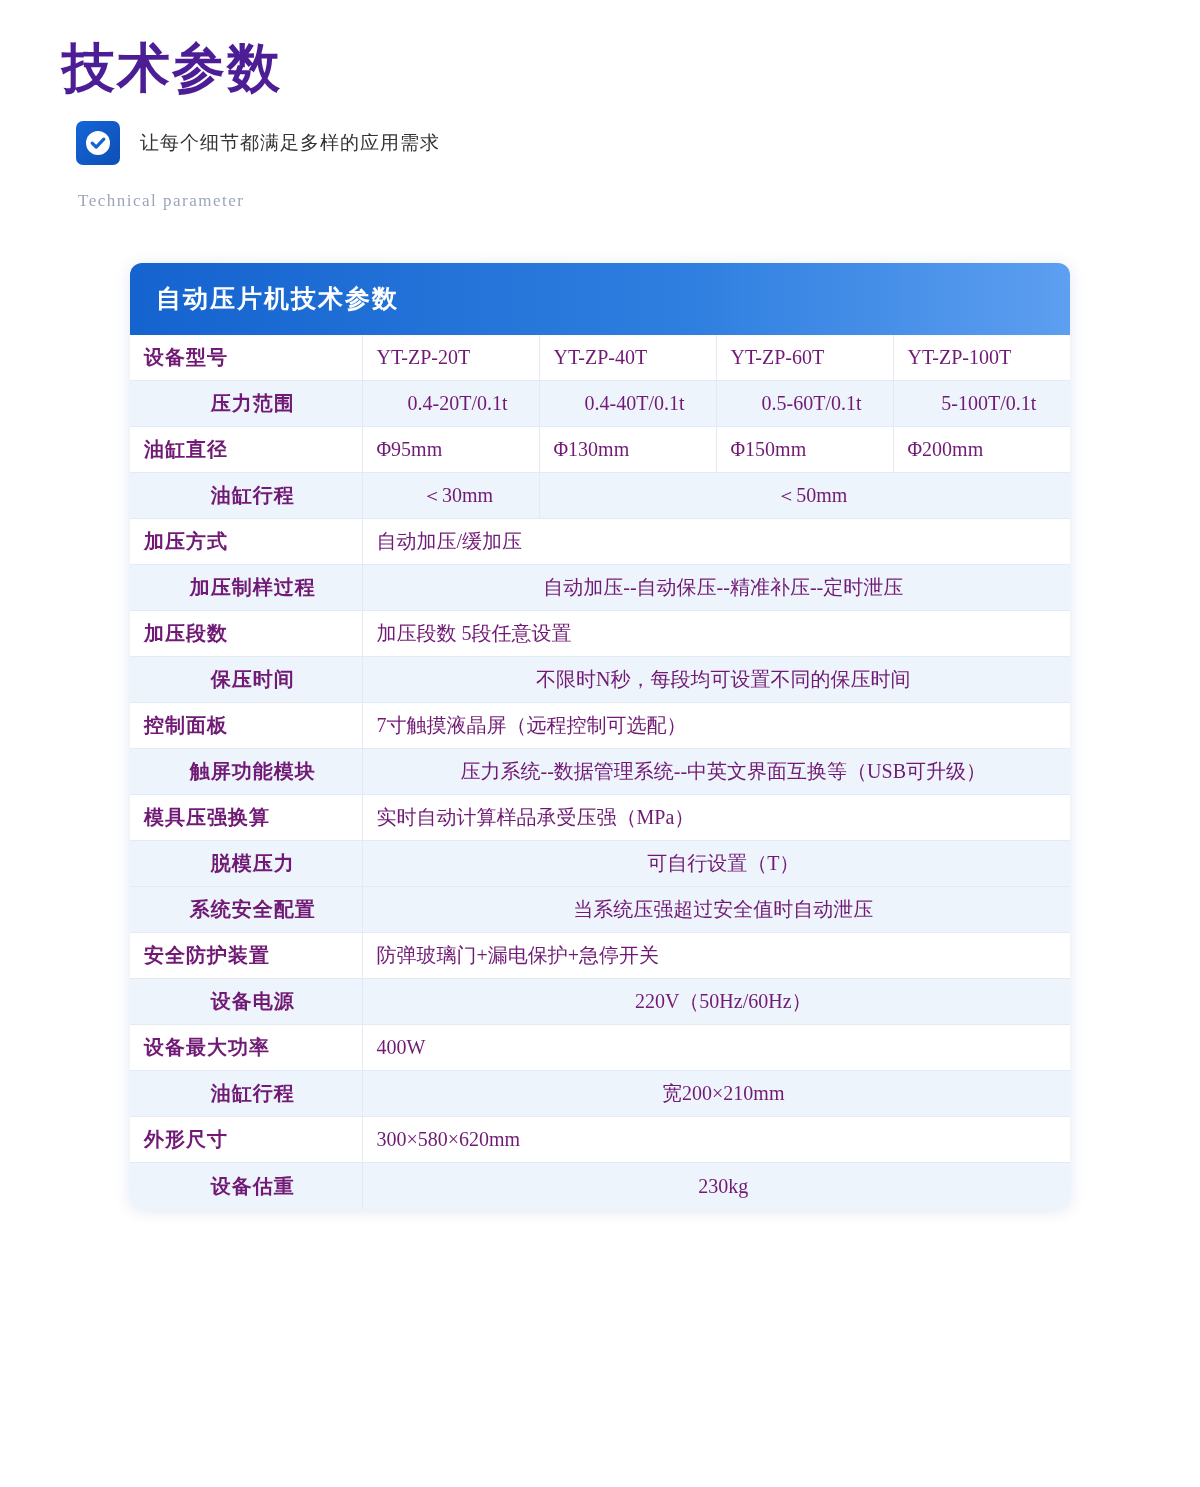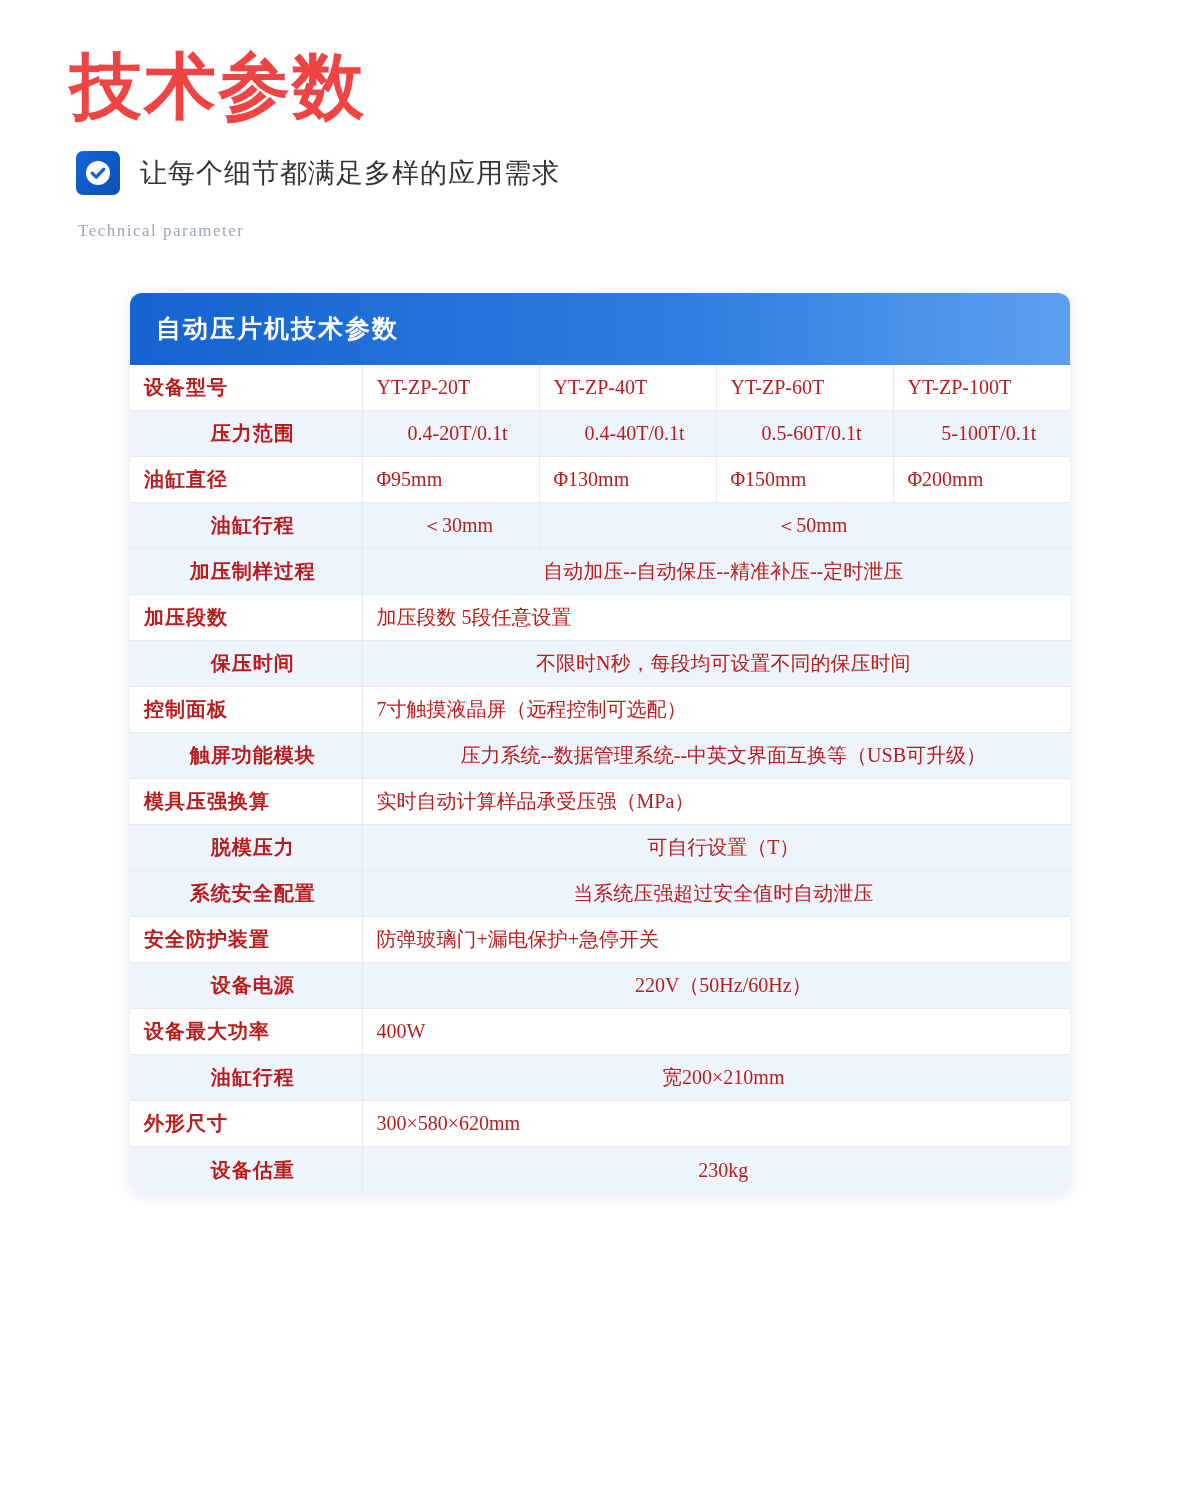--- a/index.html
+++ b/index.html
@@ -16,26 +16,26 @@
     min-height: 1487px;
     background: #ffffff;
     overflow: hidden;
   }
 
   
   .header {
     padding: 38px 0 0 62px;
   }
   .main-title {
-    font-size: 72px;
+    font-size: 53px;
     line-height: 1.15;
     font-weight: bold;
-    color: #ef4444;
+    color: #4c1d95;
     letter-spacing: 2px;
-    margin: 8px;
+    margin: 0;
     font-family: "Liberation Serif", "DejaVu Serif", serif;
   }
   .subtitle-row {
     display: flex;
     align-items: center;
     margin-top: 22px;
     padding-left: 14px;
   }
   .check-badge {
     width: 44px;
@@ -43,21 +43,21 @@
     border-radius: 7px;
     background: linear-gradient(135deg, #1565d8 0%, #0d4fb5 100%);
     display: flex;
     align-items: center;
     justify-content: center;
     flex: 0 0 auto;
   }
   .check-badge svg { display: block; }
   .subtitle-text {
     margin-left: 20px;
-    font-size: 27px;
+    font-size: 19px;
     color: #333333;
     letter-spacing: 1px;
   }
   .eng-title {
     margin-top: 26px;
     padding-left: 16px;
     font-size: 17px;
     color: #9aa7b8;
     letter-spacing: 1.5px;
     font-family: Liberation Serif, serif;
@@ -88,21 +88,21 @@
     width: 100%;
     border-collapse: collapse;
     table-layout: fixed;
   }
   table.spec td {
     border-right: 1px solid #e3eaf3;
     border-bottom: 1px solid #e3eaf3;
     height: 46px;
     padding: 4px 0 4px 14px;
     font-size: 20px;
-    color: #b91c1c;
+    color: #701a75;
     vertical-align: middle;
   }
   table.spec tr td:last-child { border-right: none; }
   table.spec tr:last-child td { border-bottom: none; }
 
   .lbl {
     width: 232px;
     color: #1463cf;
     font-weight: bold;
     font-size: 21px;
@@ -159,20 +159,24 @@
             <td class="val cell-pad">Φ95mm</td>
             <td class="val cell-pad">Φ130mm</td>
             <td class="val cell-pad">Φ150mm</td>
             <td class="val cell-pad">Φ200mm</td>
           </tr>
           <tr class="alt">
             <td class="lbl">油缸行程</td>
             <td class="val cell-pad">＜30mm</td>
             <td colspan="3" class="val cell-pad">＜50mm</td>
           </tr>
+          <tr class="plain">
+            <td class="lbl">加压方式</td>
+            <td colspan="4" class="val cell-pad">自动加压/缓加压</td>
+          </tr>
           <tr class="alt">
             <td class="lbl">加压制样过程</td>
             <td colspan="4" class="val cell-pad">自动加压--自动保压--精准补压--定时泄压</td>
           </tr>
           <tr class="plain">
             <td class="lbl">加压段数</td>
             <td colspan="4" class="val cell-pad">加压段数  5段任意设置</td>
           </tr>
           <tr class="alt">
             <td class="lbl">保压时间</td>

